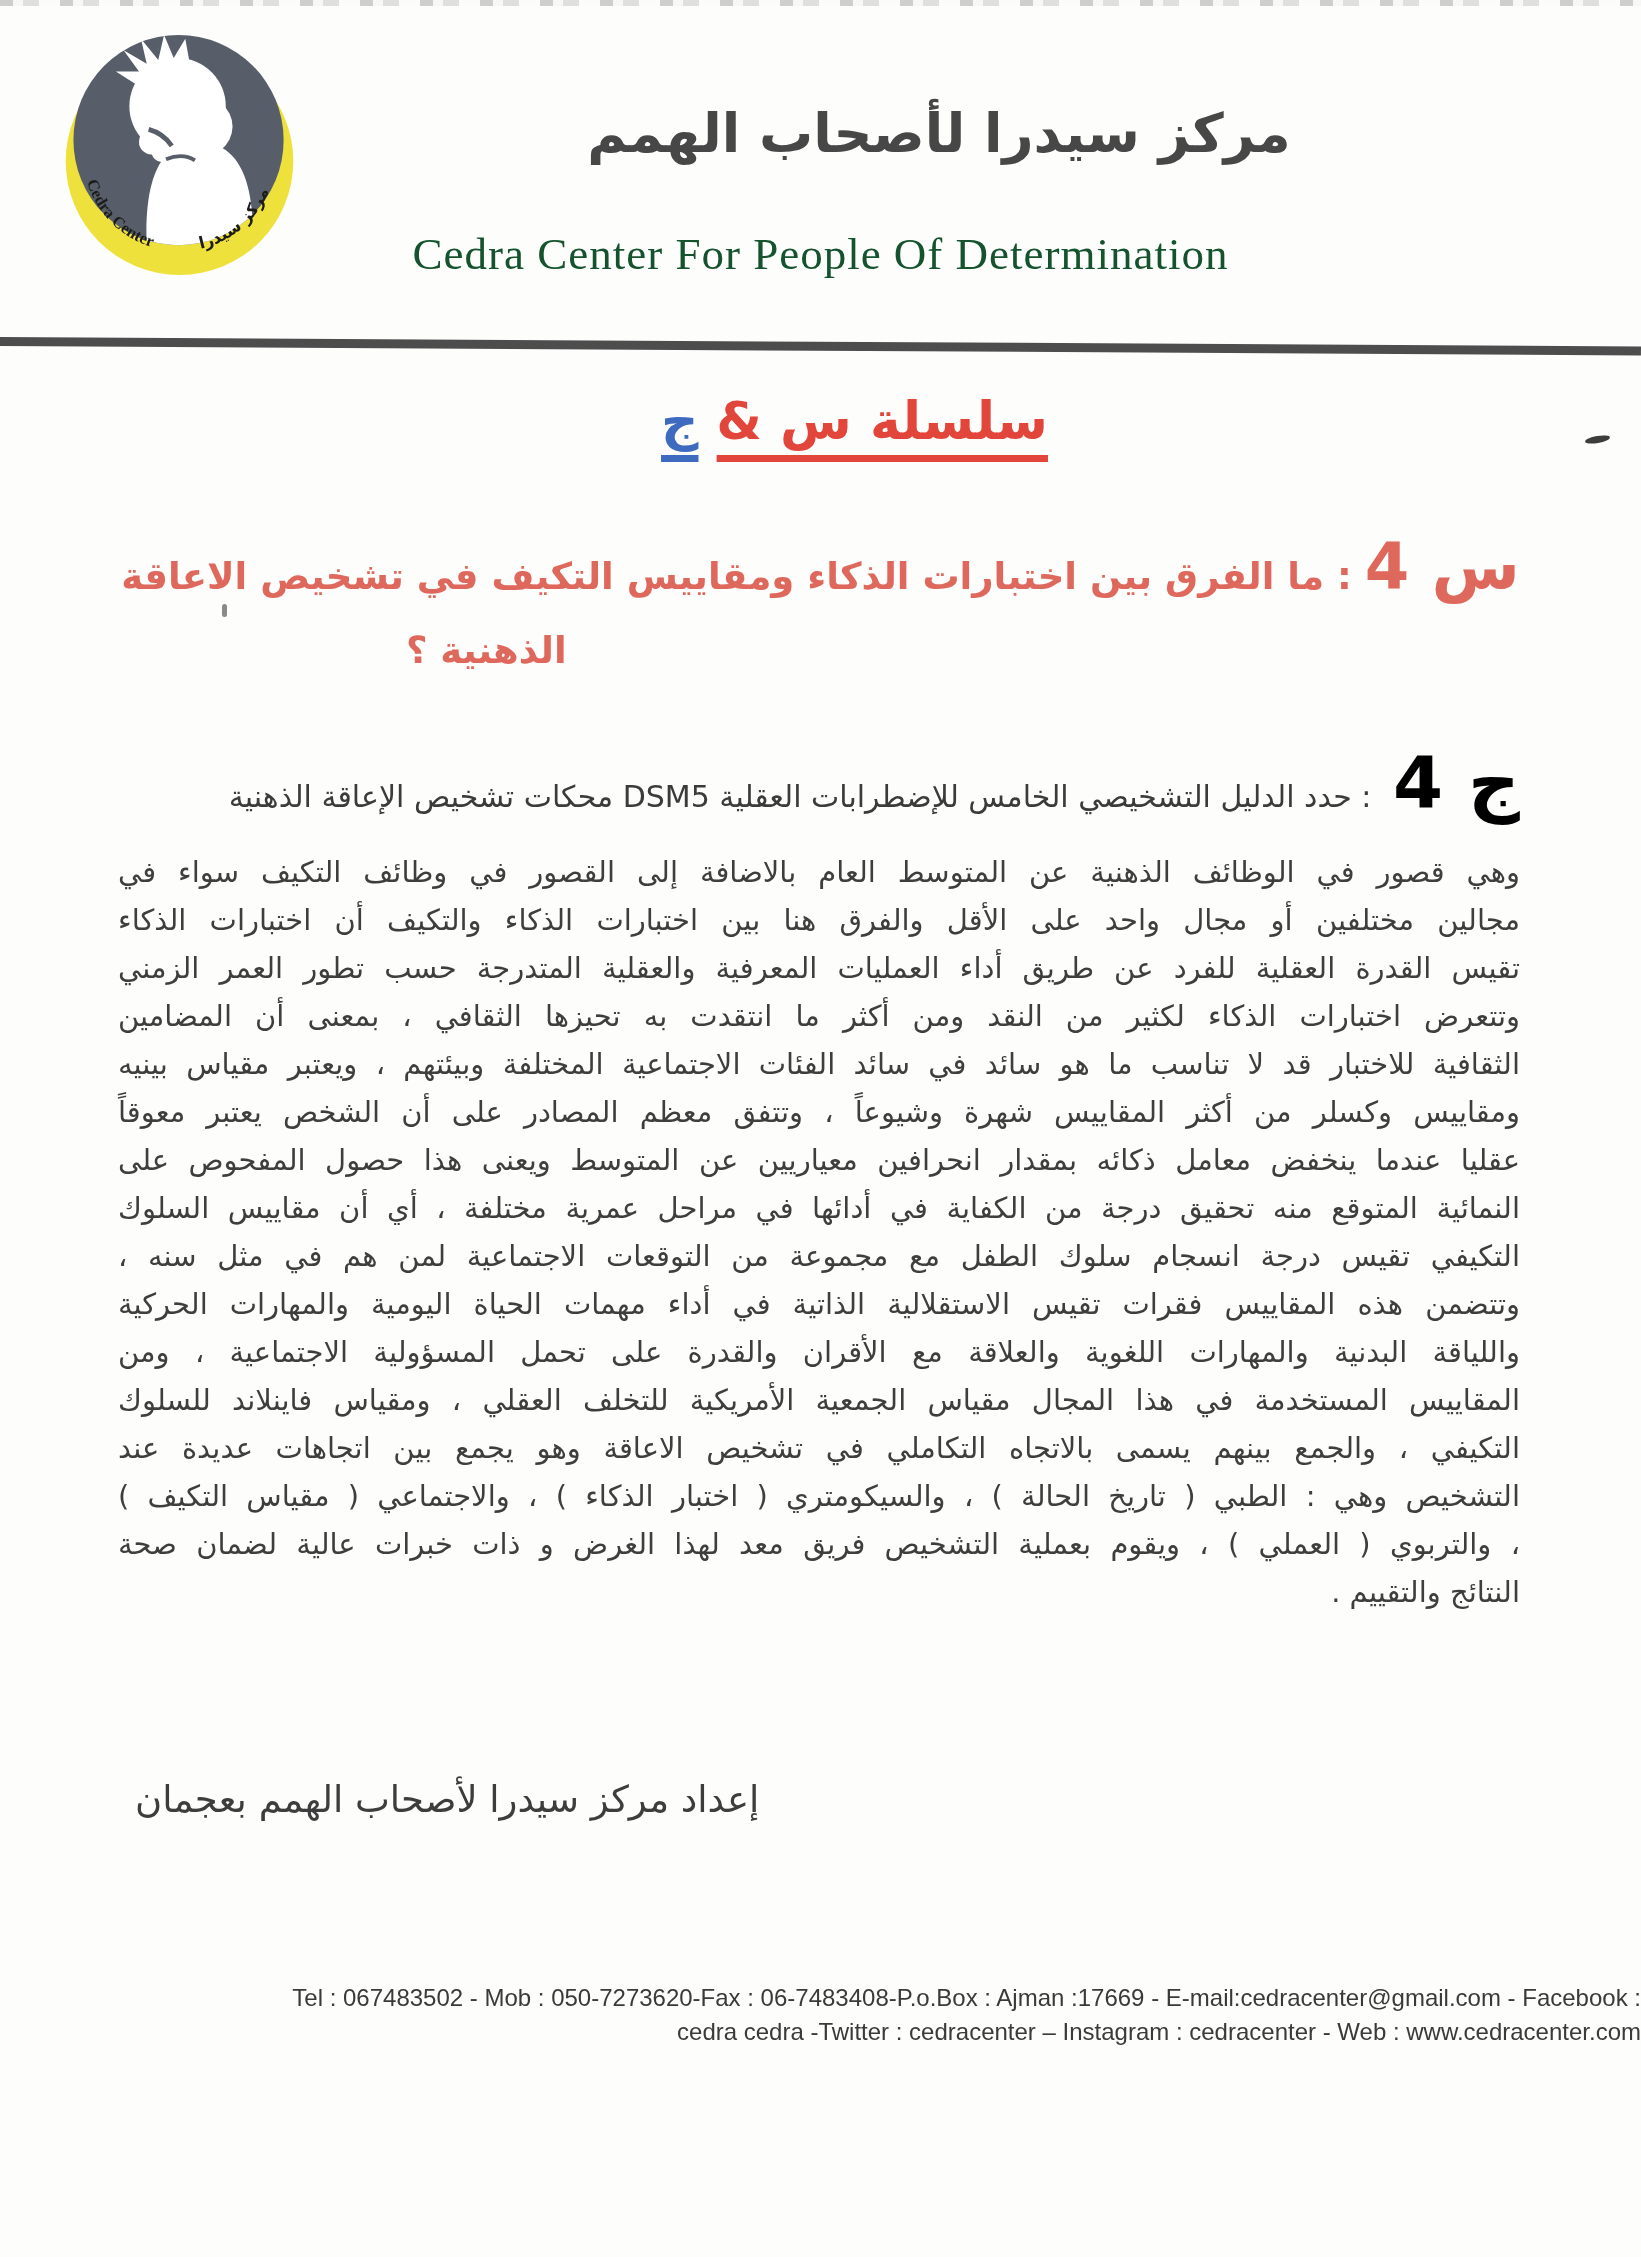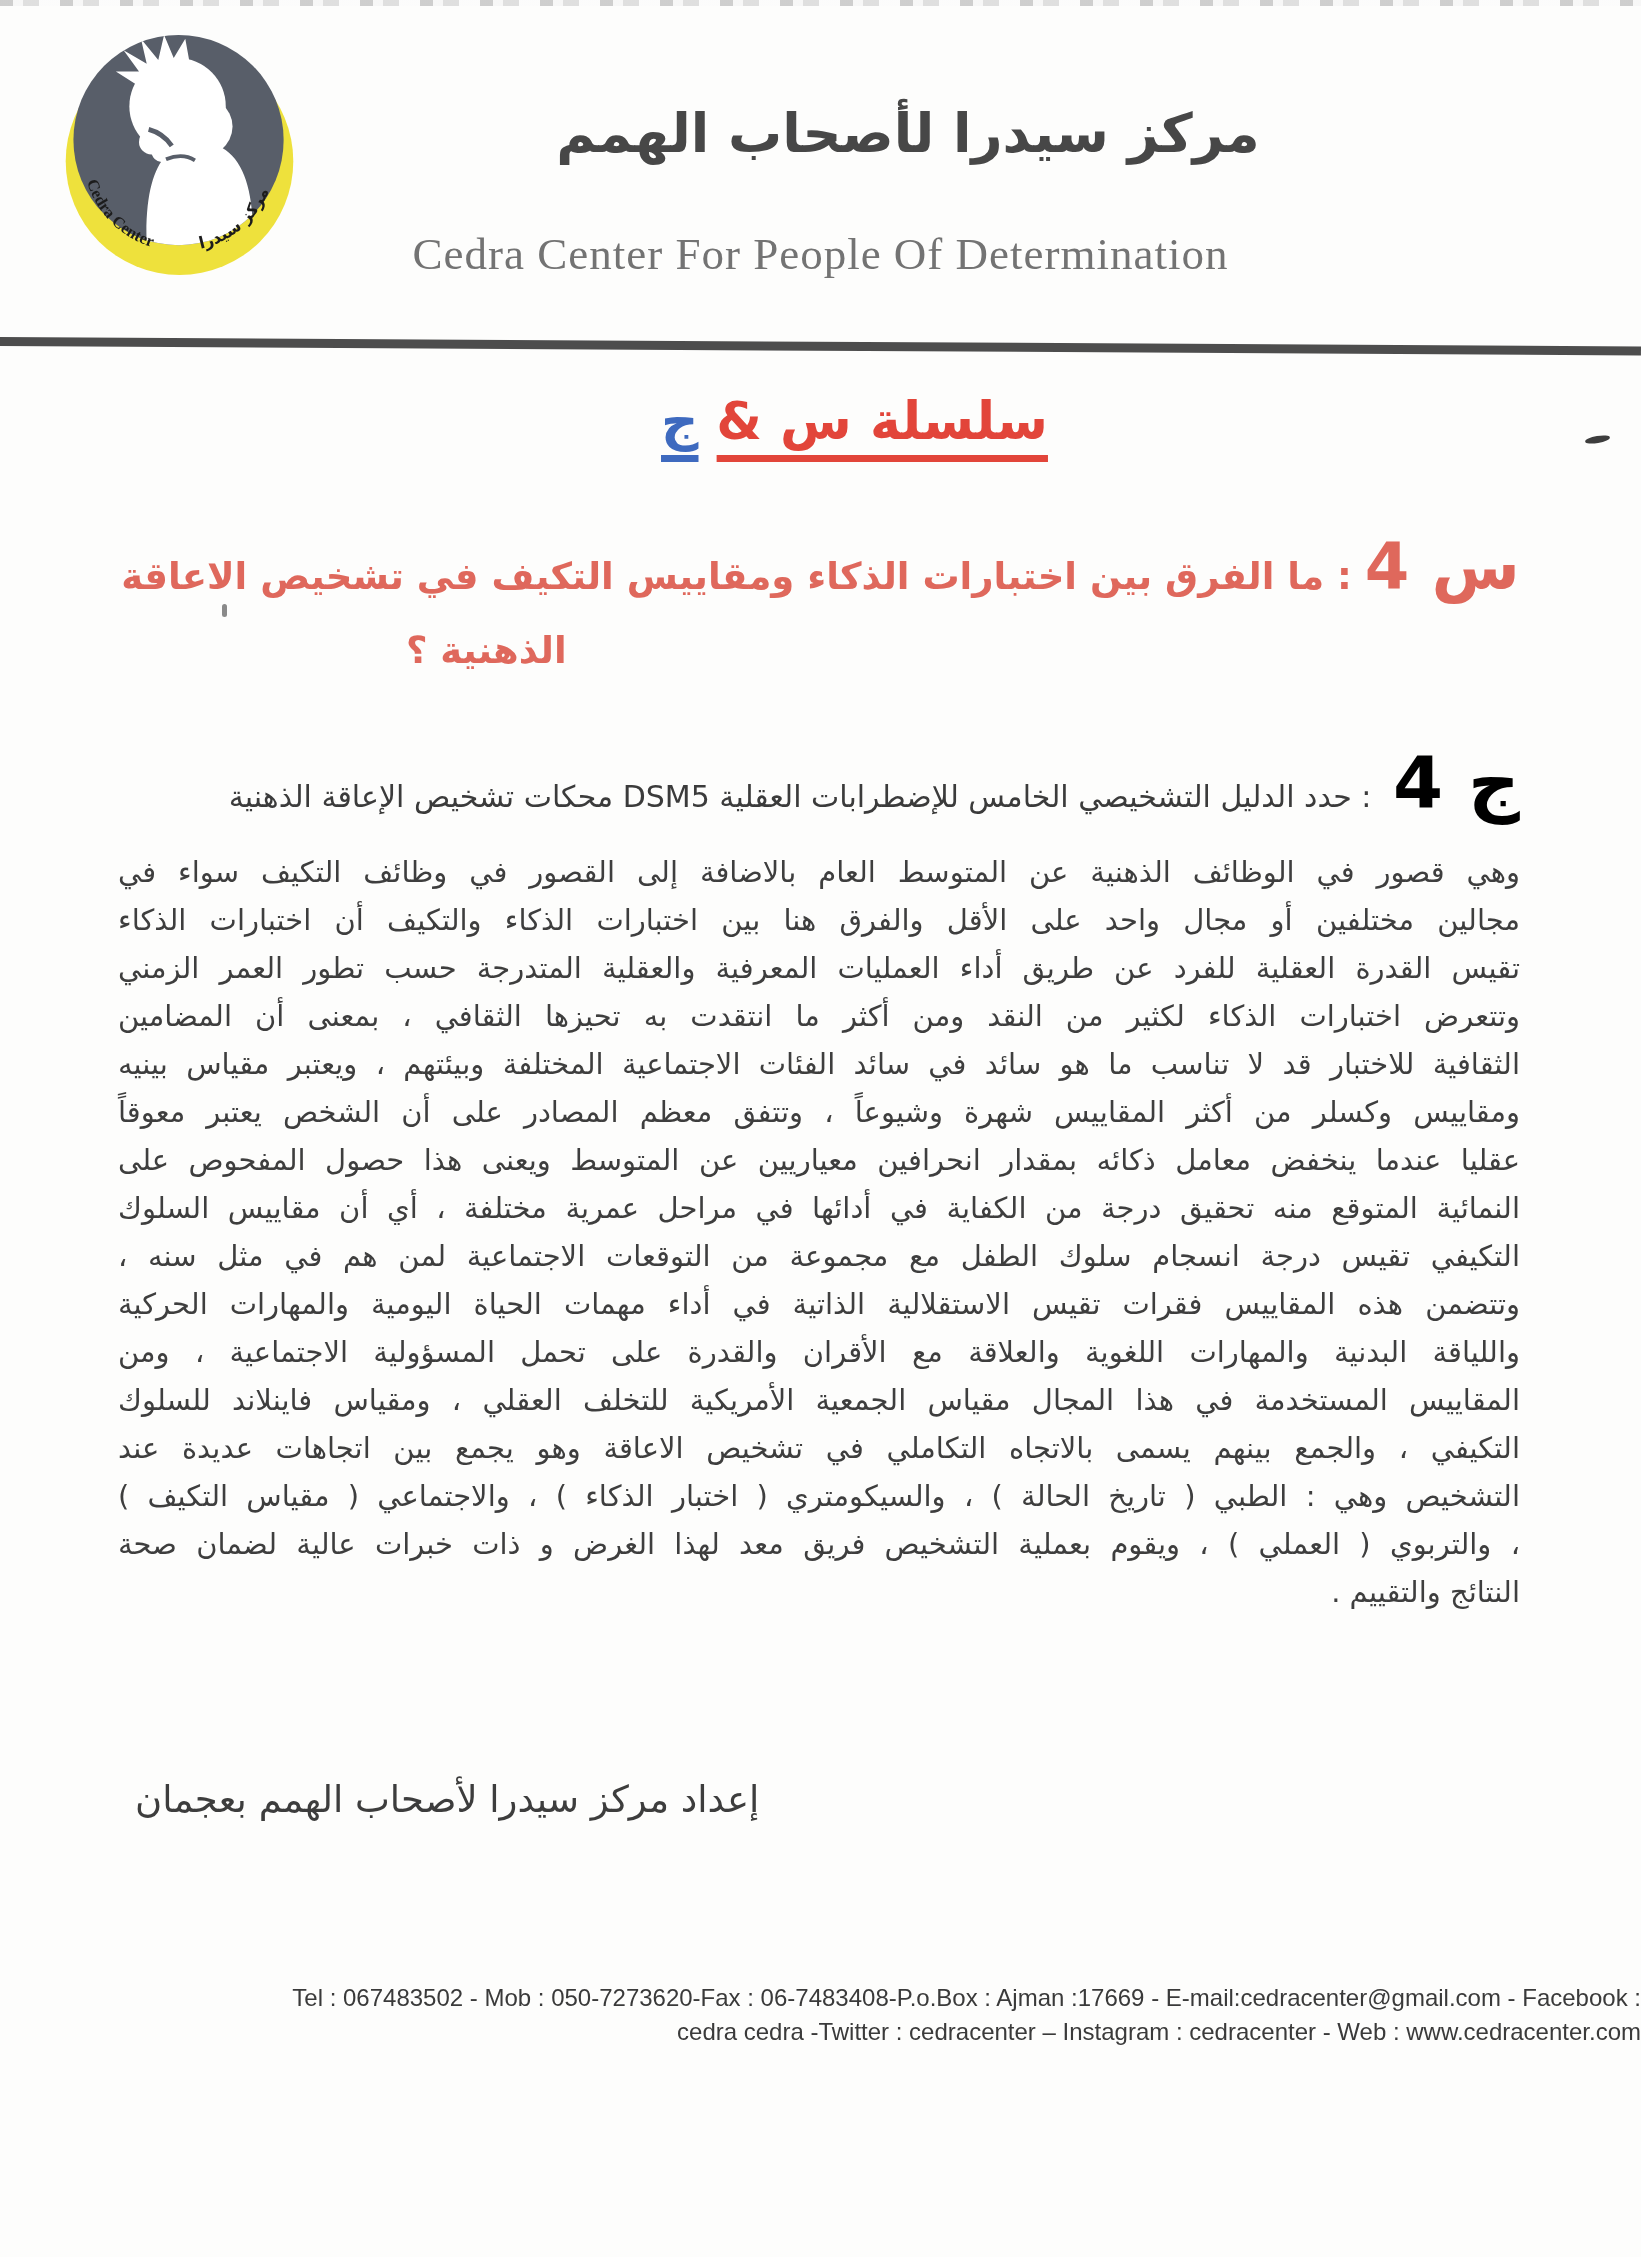--- a/index.html
+++ b/index.html
@@ -13,24 +13,24 @@
     color:#3f3f3f;
   }
   
   .scan-noise{position:absolute;top:0;left:0;right:0;height:5.8px;opacity:.65;
     background:repeating-linear-gradient(90deg,#b5b5b5 0 12.6px,#f4f4f4 12.6px 23px,#cfcfcf 23px 39px,#fbfbfb 39px 60px);}
   .artifact-dash{position:absolute;left:1585px;top:436px;width:25px;height:6.8px;background:#3d3d3d;border-radius:50%;transform:rotate(-10deg);}
   .artifact-speck{position:absolute;left:222px;top:604px;width:4.8px;height:12.6px;background:#8a8a8a;border-radius:2.9px;}
 
   
   .logo{position:absolute;left:58px;top:33px;width:243px;height:243px;}
-  .title-ar{position:absolute;top:102px;left:541px;width:734px;
+  .title-ar{position:absolute;top:102px;left:572px;width:734px;
     direction:rtl;text-align:center;font-size:54px;font-weight:bold;color:#474747;letter-spacing:1px;}
   .title-en{position:absolute;top:228px;left:0;width:1641px;text-align:center;
-    font-family:"Liberation Serif",serif;font-size:45px;color:#737373;letter-spacing:1px;}
+    font-family:"Liberation Serif",serif;font-size:45px;color:#14532d;letter-spacing:1px;}
   .divider{position:absolute;top:337px;left:0;width:1641px;height:8.7px;background:#4d4d4d;
     transform:rotate(0.33deg);transform-origin:left center;}
 
   
   .series{position:absolute;top:380px;left:0;width:1641px;text-align:center;direction:rtl;
     font-size:52px;font-weight:bold;line-height:83px;padding-right:0;}
   .series .inner{display:inline-block;margin-right:-68px;}
   .series .red{color:#e2453a;text-decoration:underline;text-decoration-thickness:6.8px;text-underline-offset:16.4px;}
   .series .blue{color:#3e6abf;text-decoration:underline;text-decoration-thickness:6.8px;text-underline-offset:16.4px;}
 

